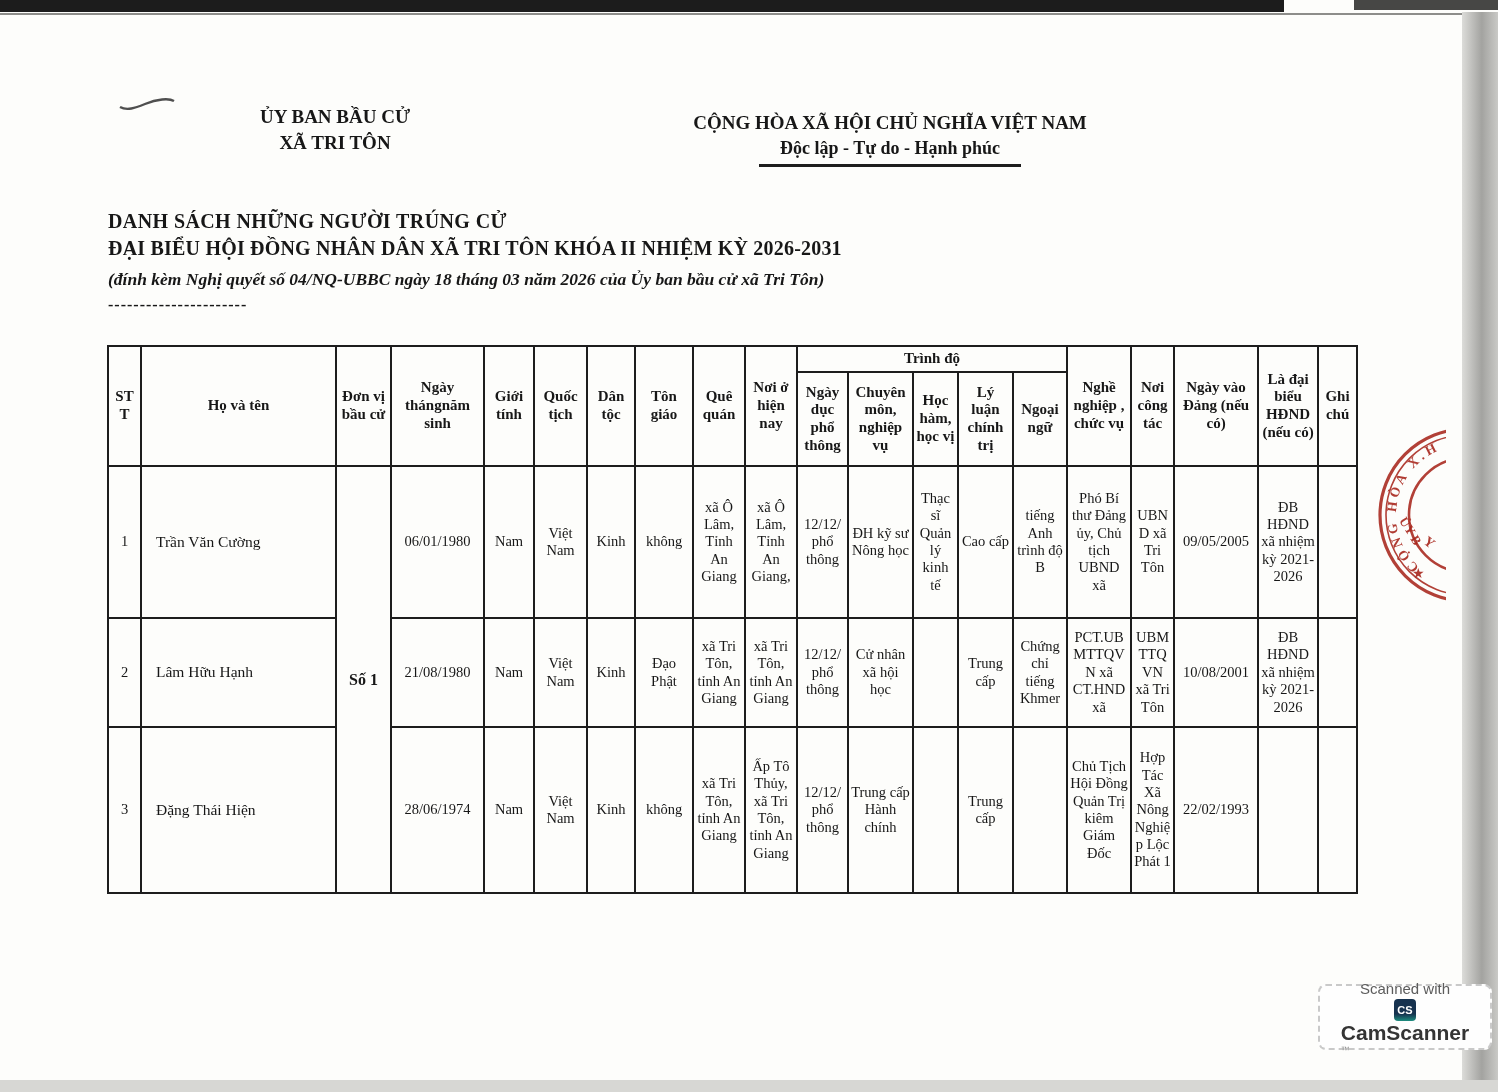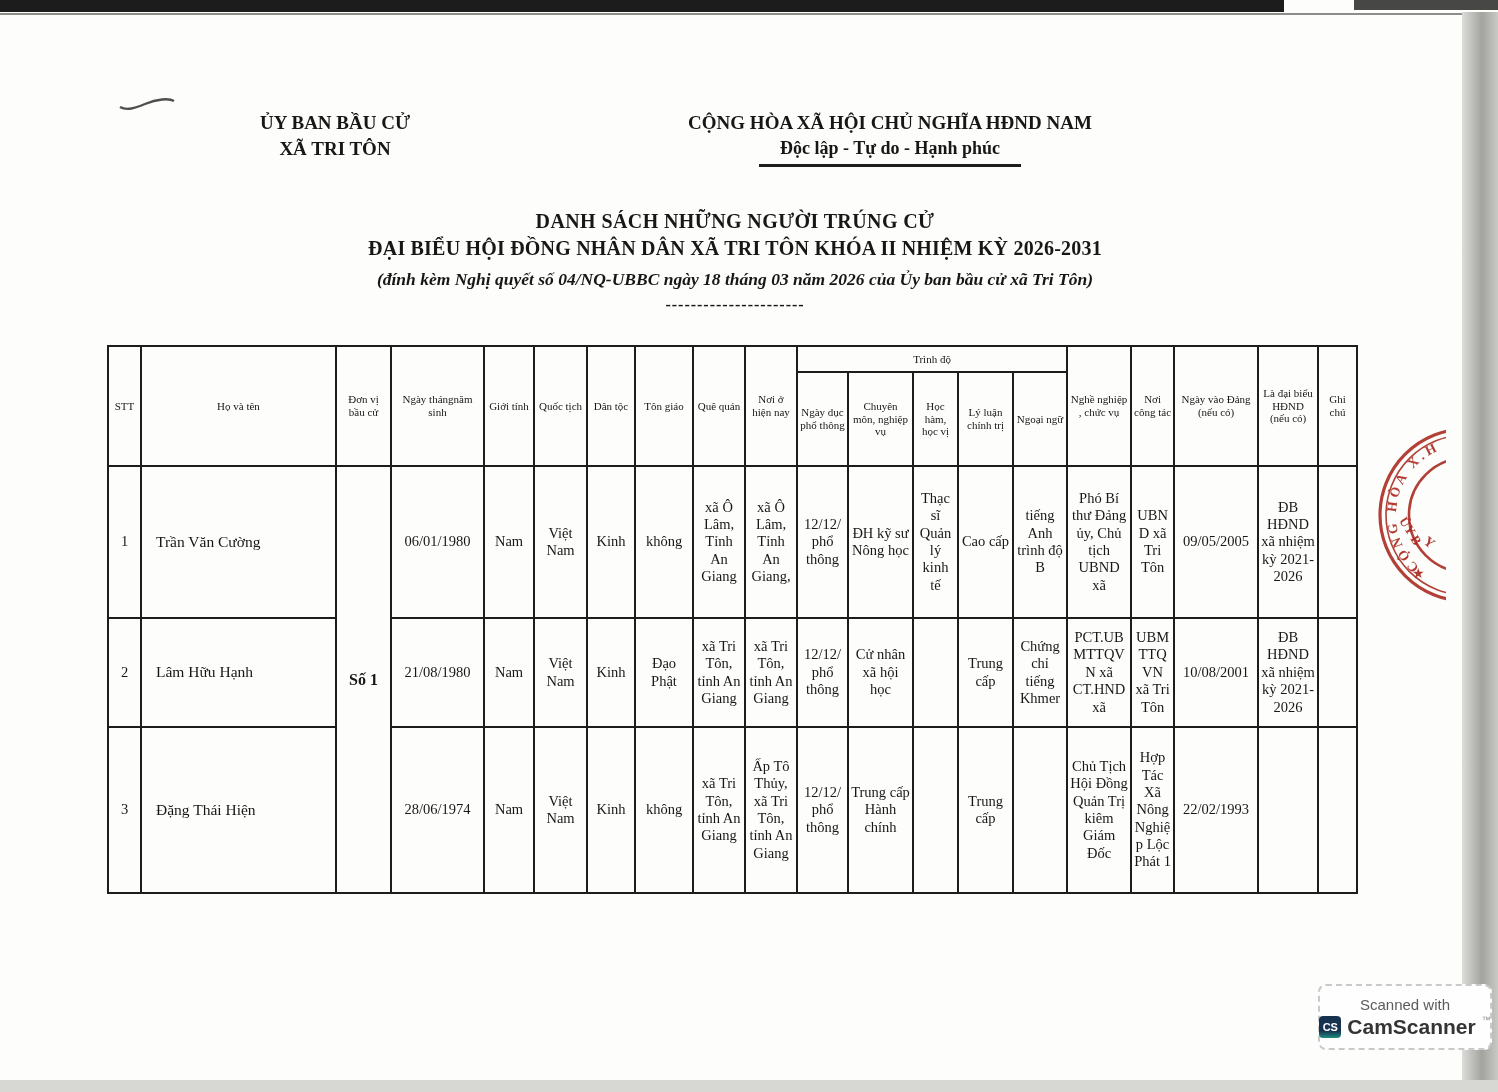--- a/index.html
+++ b/index.html
@@ -7,56 +7,56 @@
           font-family:"Liberation Serif","DejaVu Serif",serif;color:#171717;}
   
   .scan-topbar{position:absolute;left:0;top:0;width:1284px;height:12px;background:#1c1c1c;}
   .scan-topbar-right{position:absolute;left:1354px;top:0;width:144px;height:10px;background:#474745;}
   .scan-topline{position:absolute;left:0;top:13px;width:1498px;height:2px;background:#8d8d8a;}
   .scan-rightstrip{position:absolute;left:1462px;top:12px;width:36px;height:1080px;
                    background:linear-gradient(90deg,#dcdcd9,#a3a3a0 55%,#c9c9c6);}
   .scan-bottomstrip{position:absolute;left:0;top:1080px;width:1498px;height:12px;background:#d7d7d4;}
 
   
-  .org{position:absolute;left:175px;top:110px;width:320px;text-align:center;font-weight:bold;
+  .org{position:absolute;left:175px;top:104px;width:320px;text-align:center;font-weight:bold;
        font-size:19px;line-height:1.35;}
   .national{position:absolute;left:640px;top:112px;width:500px;text-align:center;font-weight:bold;}
   .national .l1{font-size:19px;}
   .national .l2{font-size:18px;margin-top:4px;}
   .national .rule{width:262px;height:2.5px;background:#1d1d1d;margin:5px auto 0 auto;}
 
-  .title-block{position:absolute;left:120px;top:210px;width:1230px;text-align:center;}
+  .title-block{position:absolute;left:108px;top:210px;width:1230px;}
   .title-block .t1{font-size:20px;font-weight:bold;letter-spacing:.4px;}
   .title-block .t2{font-size:20px;font-weight:bold;margin-top:4px;letter-spacing:.2px;}
   .title-block .sub{font-size:17.5px;font-weight:bold;font-style:italic;margin-top:9px;}
   .title-block .dashes{font-size:16px;font-weight:bold;letter-spacing:1px;margin-top:6px;}
 
   
   .tbl-wrap{position:absolute;left:107px;top:345px;}
   table{border-collapse:collapse;table-layout:fixed;width:1250px;}
   th,td{border:2px solid #1d1d1d;text-align:center;vertical-align:middle;
         padding:2px 2px;overflow-wrap:anywhere;}
-  th{font-size:11px;font-weight:normal;line-height:1.18;}
+  th{font-size:15px;font-weight:bold;line-height:1.18;}
   td{font-size:14.5px;line-height:1.2;}
   td.cell-name{text-align:left;padding-left:14px;font-size:15.5px;}
   td.cell-unit{font-weight:bold;font-size:16px;}
 
   
   .penmark{position:absolute;left:117px;top:92px;}
 
   
   .stamp{position:absolute;left:1376px;top:426px;}
 
   
   .cs-badge{position:absolute;left:1318px;top:984px;width:170px;height:62px;
             border:2px dashed #c9c9c9;border-radius:8px;background:#fefefe;
             display:flex;flex-direction:column;align-items:center;justify-content:center;gap:2px;
             font-family:"Liberation Sans","DejaVu Sans",sans-serif;}
   .cs-badge .l1{color:#5c5c5c;font-size:15px;}
-  .cs-badge .l2{display:flex;align-items:center;gap:6px;}
+  .cs-badge .l2{display:flex;align-items:center;flex-direction:column;}
   .cs-logo{width:22px;height:22px;border-radius:4px;
            background:linear-gradient(180deg,#16324f 68%,#1d8d7f);
            color:#fff;font-size:11px;font-weight:bold;display:flex;align-items:center;justify-content:center;}
   .cs-brand{color:#343434;font-size:21px;font-weight:bold;}
   .cs-tm{color:#8a8a8a;font-size:9px;align-self:flex-start;}
 </style>
 </head>
 <body>
 
 <div class="canvas">
@@ -69,21 +69,21 @@
 
   <svg class="penmark" width="60" height="22">
     <path d="M3,15 C10,19 18,16 28,12 C40,7 52,6 57,9" fill="none" stroke="#303030" stroke-width="2.4" opacity="0.85"></path>
   </svg>
 
   <div class="org">
     <div>ỦY BAN BẦU CỬ</div>
     <div>XÃ TRI TÔN</div>
   </div>
   <div class="national">
-    <div class="l1">CỘNG HÒA XÃ HỘI CHỦ NGHĨA HĐND NAM</div>
+    <div class="l1">CỘNG HÒA XÃ HỘI CHỦ NGHĨA VIỆT NAM</div>
     <div class="l2">Độc lập - Tự do - Hạnh phúc</div>
     <div class="rule"></div>
   </div>
 
   <div class="title-block">
     <div class="t1">DANH SÁCH NHỮNG NGƯỜI TRÚNG CỬ</div>
     <div class="t2">ĐẠI BIỂU HỘI ĐỒNG NHÂN DÂN XÃ TRI TÔN KHÓA II NHIỆM KỲ 2026-2031</div>
     <div class="sub">(đính kèm Nghị quyết số 04/NQ-UBBC ngày 18 tháng 03 năm 2026 của Ủy ban bầu cử xã Tri Tôn)</div>
     <div class="dashes">----------------------</div>
   </div>

